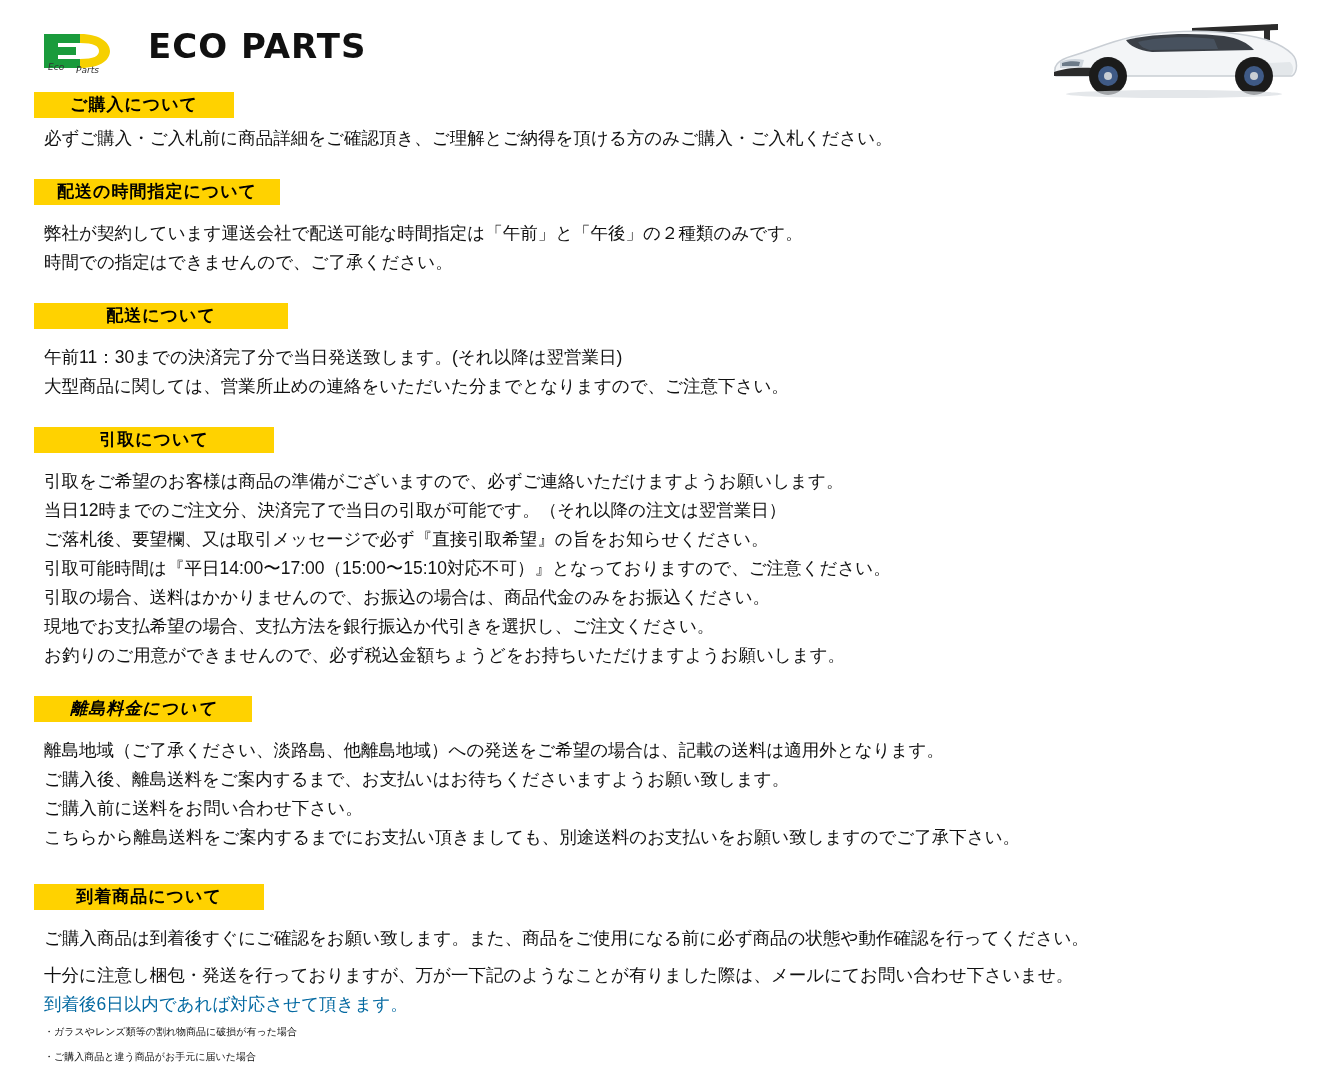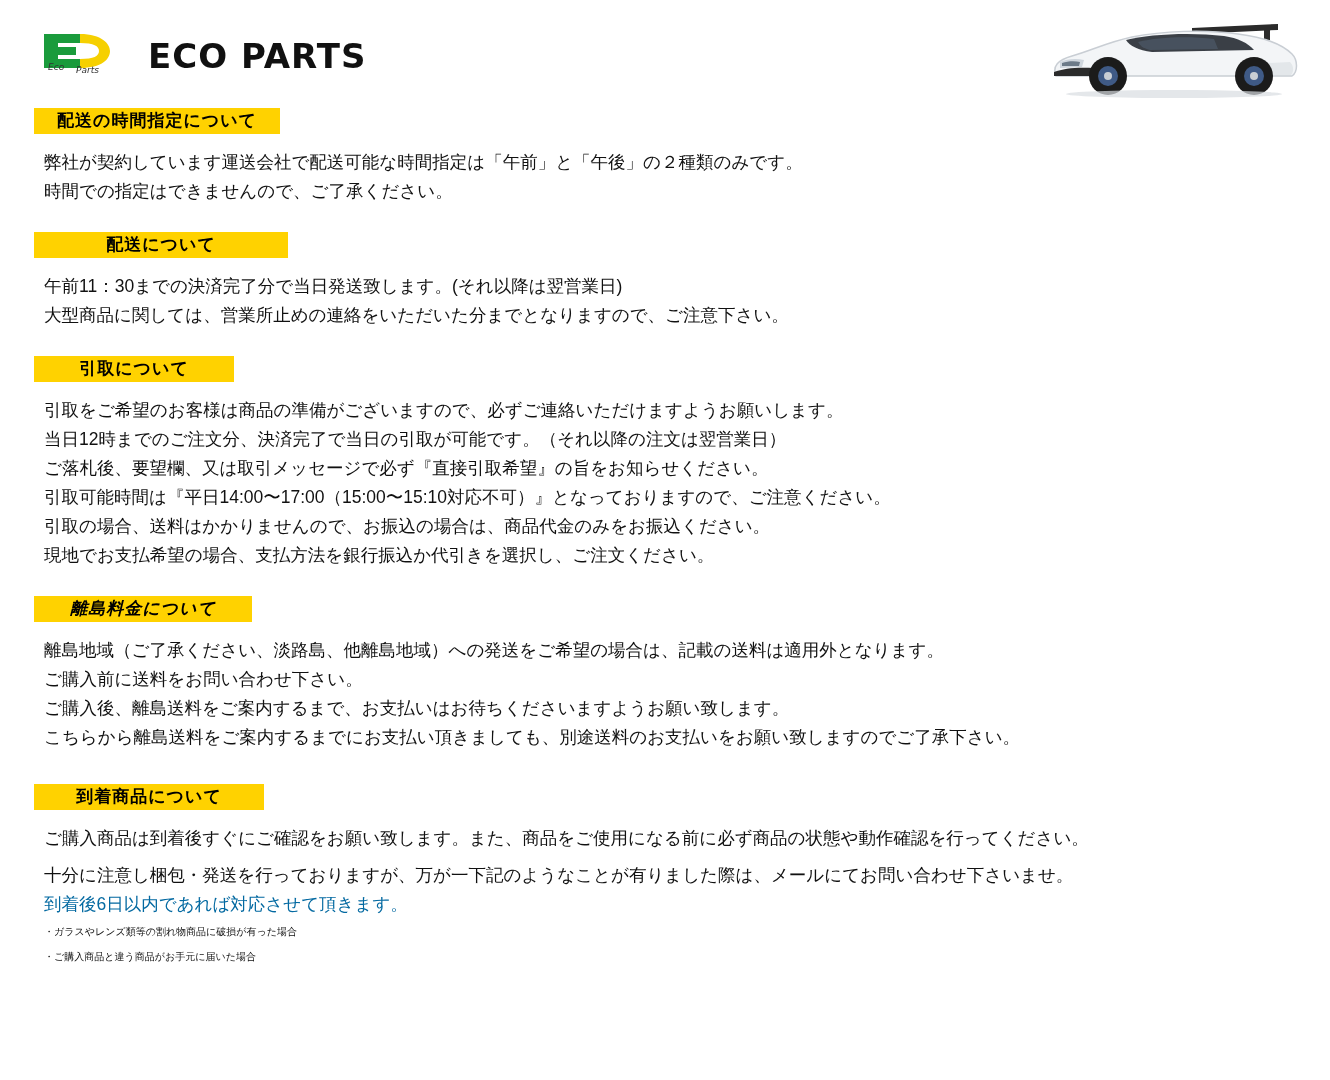--- a/index.html
+++ b/index.html
@@ -26,21 +26,21 @@
   
   .header {
     position: relative;
     height: 92px;
   }
   .logo-wrap {
     position: absolute;
     left: 40px;
     top: 26px;
     display: flex;
-    align-items: flex-end;
+    align-items: flex-start;
     gap: 14px;
   }
   .logo-mark {
     position: relative;
     width: 74px;
     height: 50px;
   }
   .logo-text {
     font-family: "DejaVu Sans", sans-serif;
     font-weight: bold;
@@ -66,21 +66,21 @@
     font-size: 17px;
     line-height: 26px;
     height: 26px;
     text-align: center;
     margin: 0 0 6px 34px;
     letter-spacing: 1px;
   }
   .w-1 { width: 200px; }
   .w-2 { width: 246px; }
   .w-3 { width: 254px; }
-  .w-4 { width: 200px; }
+  .w-4 { width: 240px; }
   .w-6 { width: 218px; font-style: italic; }
   .w-7 { width: 230px; }
 
   .block {
     margin: 0 0 10px 0;
   }
   .para {
     font-size: 17.5px;
     line-height: 29px;
     margin: 0 0 0 44px;
@@ -140,20 +140,24 @@
         <circle cx="66" cy="70" r="4" fill="#c9ced4"></circle>
         <circle cx="212" cy="70" r="19" fill="#1b1b1b"></circle>
         <circle cx="212" cy="70" r="10" fill="#3f5a86"></circle>
         <circle cx="212" cy="70" r="4" fill="#c9ced4"></circle>
 
         <ellipse cx="132" cy="88" rx="108" ry="4" fill="#d9dde1" opacity="0.7"></ellipse>
       </svg>
     </div>
   </div>
 
+  <div class="block">
+    <span class="yellow-head w-1">ご購入について</span>
+    <p class="para">必ずご購入・ご入札前に商品詳細をご確認頂き、ご理解とご納得を頂ける方のみご購入・ご入札ください。</p>
+  </div>
   <div class="sec-gap"></div>
 
   <div class="block">
     <span class="yellow-head w-2">配送の時間指定について</span>
     <div class="gap-s"></div>
     <p class="para">弊社が契約しています運送会社で配送可能な時間指定は「午前」と「午後」の２種類のみです。</p>
     <p class="para">時間での指定はできませんので、ご了承ください。</p>
   </div>
   <div class="sec-gap"></div>
 
@@ -167,29 +171,30 @@
 
   <div class="block">
     <span class="yellow-head w-4">引取について</span>
     <div class="gap-s"></div>
     <p class="para">引取をご希望のお客様は商品の準備がございますので、必ずご連絡いただけますようお願いします。</p>
     <p class="para">当日12時までのご注文分、決済完了で当日の引取が可能です。（それ以降の注文は翌営業日）</p>
     <p class="para">ご落札後、要望欄、又は取引メッセージで必ず『直接引取希望』の旨をお知らせください。</p>
     <p class="para">引取可能時間は『平日14:00〜17:00（15:00〜15:10対応不可）』となっておりますので、ご注意ください。</p>
     <p class="para">引取の場合、送料はかかりませんので、お振込の場合は、商品代金のみをお振込ください。</p>
     <p class="para">現地でお支払希望の場合、支払方法を銀行振込か代引きを選択し、ご注文ください。</p>
+    <p class="para">お釣りのご用意ができませんので、必ず税込金額ちょうどをお持ちいただけますようお願いします。</p>
   </div>
   <div class="sec-gap"></div>
 
   <div class="block">
     <span class="yellow-head w-6">離島料金について</span>
     <div class="gap-s"></div>
     <p class="para">離島地域（ご了承ください、淡路島、他離島地域）への発送をご希望の場合は、記載の送料は適用外となります。</p>
+    <p class="para">ご購入後、離島送料をご案内するまで、お支払いはお待ちくださいますようお願い致します。</p>
     <p class="para">ご購入前に送料をお問い合わせ下さい。</p>
-    <p class="para">ご購入後、離島送料をご案内するまで、お支払いはお待ちくださいますようお願い致します。</p>
     <p class="para">こちらから離島送料をご案内するまでにお支払い頂きましても、別途送料のお支払いをお願い致しますのでご了承下さい。</p>
   </div>
   <div class="sec-gap-lg"></div>
 
   <div class="block">
     <span class="yellow-head w-7">到着商品について</span>
     <div class="gap-s"></div>
     <p class="para">ご購入商品は到着後すぐにご確認をお願い致します。また、商品をご使用になる前に必ず商品の状態や動作確認を行ってください。</p>
     <div class="gap-s"></div>
     <p class="para">十分に注意し梱包・発送を行っておりますが、万が一下記のようなことが有りました際は、メールにてお問い合わせ下さいませ。</p>

